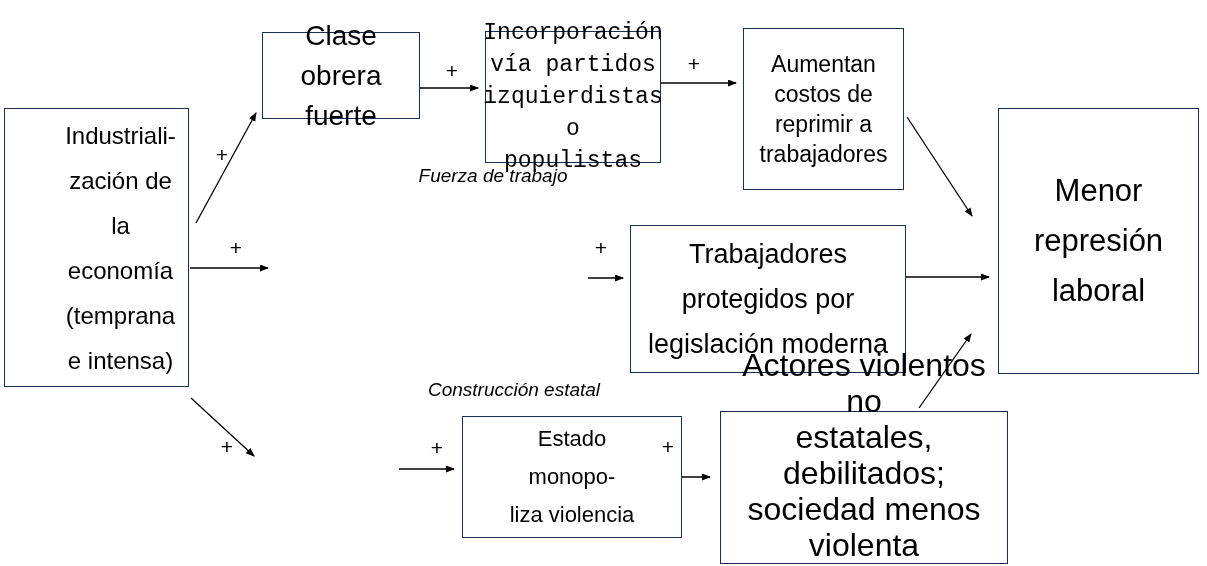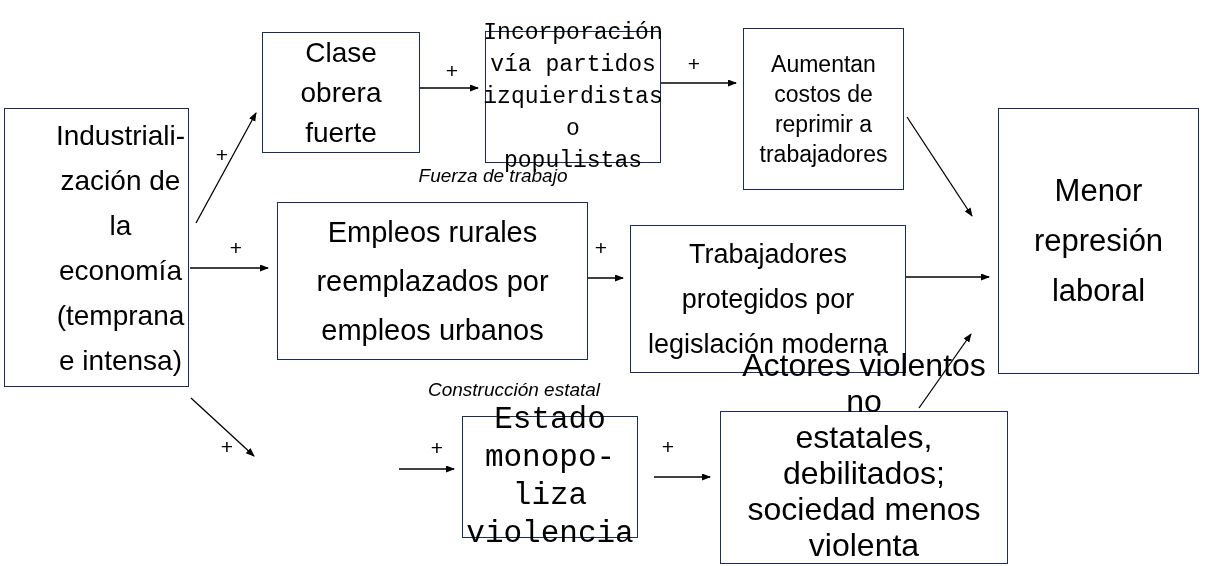--- a/index.html
+++ b/index.html
@@ -30,28 +30,28 @@
     align-items: center;
     justify-content: center;
     text-align: center;
     box-sizing: border-box;
   }
   .node-text {
     white-space: pre-line;
     color: var(--text, #000000);
   }
   
-  .n-industrializacion { left: 4px;   top: 108px; width: 185px; height: 279px; font-size: 28px; line-height: 45px; padding-left: 48px; }
-  .n-clase             { left: 262px; top: 32px;  width: 158px; height: 121px; font-size: 28px; line-height: 40px; }
+  .n-industrializacion { left: 4px;   top: 108px; width: 185px; height: 279px; font-size: 24px; line-height: 45px; padding-left: 48px; }
+  .n-clase             { left: 262px; top: 32px;  width: 158px; height: 87px; font-size: 28px; line-height: 40px; }
   .n-incorporacion     { left: 485px; top: 31px;  width: 176px; height: 132px; font-size: 23px; line-height: 32px; font-family: Liberation Mono, monospace; }
   .n-aumentan          { left: 743px; top: 28px;  width: 161px; height: 162px; font-size: 23px; line-height: 30px; }
   .n-empleos           { left: 277px; top: 202px; width: 311px; height: 158px; font-size: 29px; line-height: 49px; }
   .n-trabajadores      { left: 630px; top: 225px; width: 276px; height: 148px; font-size: 27px; line-height: 45px; }
   .n-mas               { left: 262px; top: 415px; width: 137px; height: 122px; font-size: 26px; line-height: 38px; }
-  .n-estado            { left: 462px; top: 416px; width: 176px; height: 122px; font-size: 31px; line-height: 38px; font-family: Liberation Mono, monospace; }
+  .n-estado            { left: 462px; top: 416px; width: 220px; height: 122px; font-size: 22px; line-height: 38px; }
   .n-actores           { left: 720px; top: 411px; width: 288px; height: 153px; font-size: 32px; line-height: 36px; align-items: flex-end; }
   .n-menor             { left: 998px; top: 108px; width: 201px; height: 266px; font-size: 31px; line-height: 50px; justify-content: center; }
 
   .path-label {
     position: absolute;
     font-style: italic;
     font-size: 19px;
     text-align: center;
     color: var(--text, #000000);
   }
@@ -120,25 +120,20 @@
 vía partidos
 izquierdistas o
 populistas</span>
   </div>
   <div class="node n-aumentan">
     <span class="node-text">Aumentan
 costos de
 reprimir a
 trabajadores</span>
   </div>
-  <div class="node n-empleos">
-    <span class="node-text">Empleos rurales
-reemplazados por
-empleos urbanos</span>
-  </div>
   <div class="node n-trabajadores">
     <span class="node-text">Trabajadores
 protegidos por
 legislación moderna</span>
   </div>
   <div class="node n-estado">
     <span class="node-text">Estado
 monopo-
 liza violencia</span>
   </div>

